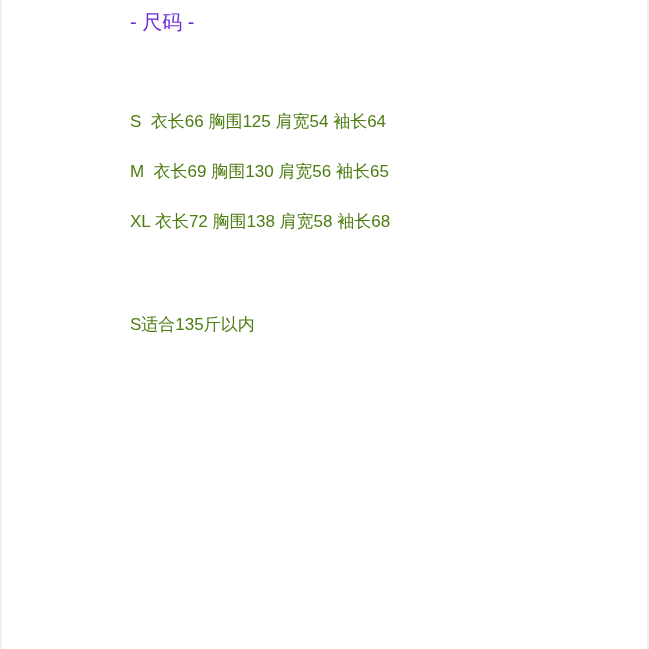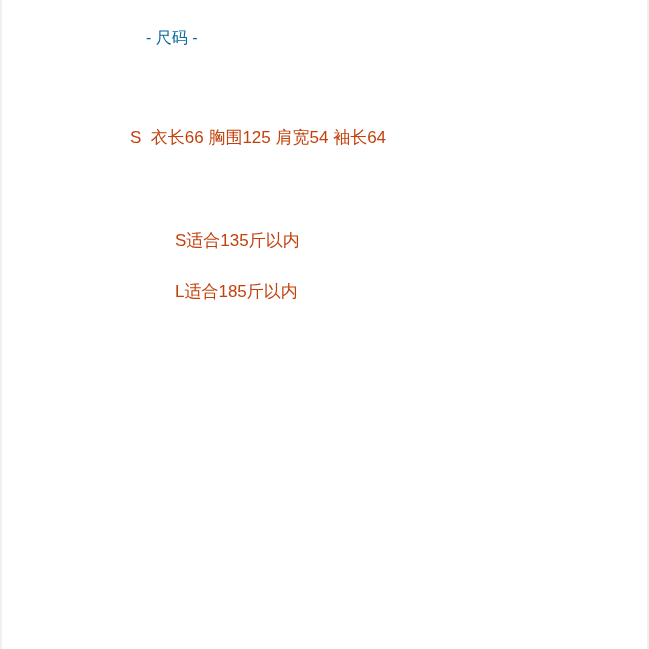--- a/index.html
+++ b/index.html
@@ -25,56 +25,56 @@
   }
   .edge-left  { left: 0; }
   .edge-right { right: 0; }
   .content {
     position: absolute;
     left: 130px;
     top: 13px;
     right: 10px;
   }
   .heading {
-    margin: 16px;
-    font-size: 16px;
+    margin: 0;
+    font-size: 20px;
     line-height: 18px;
     white-space: pre;
-    color: #0369a1;
+    color: #6d28d9;
   }
   .size-rows {
     margin-top: 82px;
   }
   .fit-rows {
     margin-top: 85px;
   }
   .row {
     margin: 0 0 32px 0;
     font-size: 17px;
     line-height: 18px;
     white-space: pre;
-    color: #c2410c;
+    color: #4d7c0f;
   }
   .fit-rows .row {
     margin-bottom: 33px;
-    margin-left: 45px;
   }
 </style>
 </head>
 <body>
 
 <div class="canvas">
   <div class="edge edge-left"></div>
   <div class="edge edge-right"></div>
 
   <div class="content">
     <p class="heading">- 尺码 -</p>
 
     <div class="size-rows">
       <p class="row">S  衣长66 胸围125 肩宽54 袖长64</p>
+      <p class="row">M  衣长69 胸围130 肩宽56 袖长65</p>
+      <p class="row">XL 衣长72 胸围138 肩宽58 袖长68</p>
     </div>
 
     <div class="fit-rows">
       <p class="row">S适合135斤以内</p>
-      <p class="row">L适合185斤以内</p>
     </div>
   </div>
 </div>
 
 </body></html>

